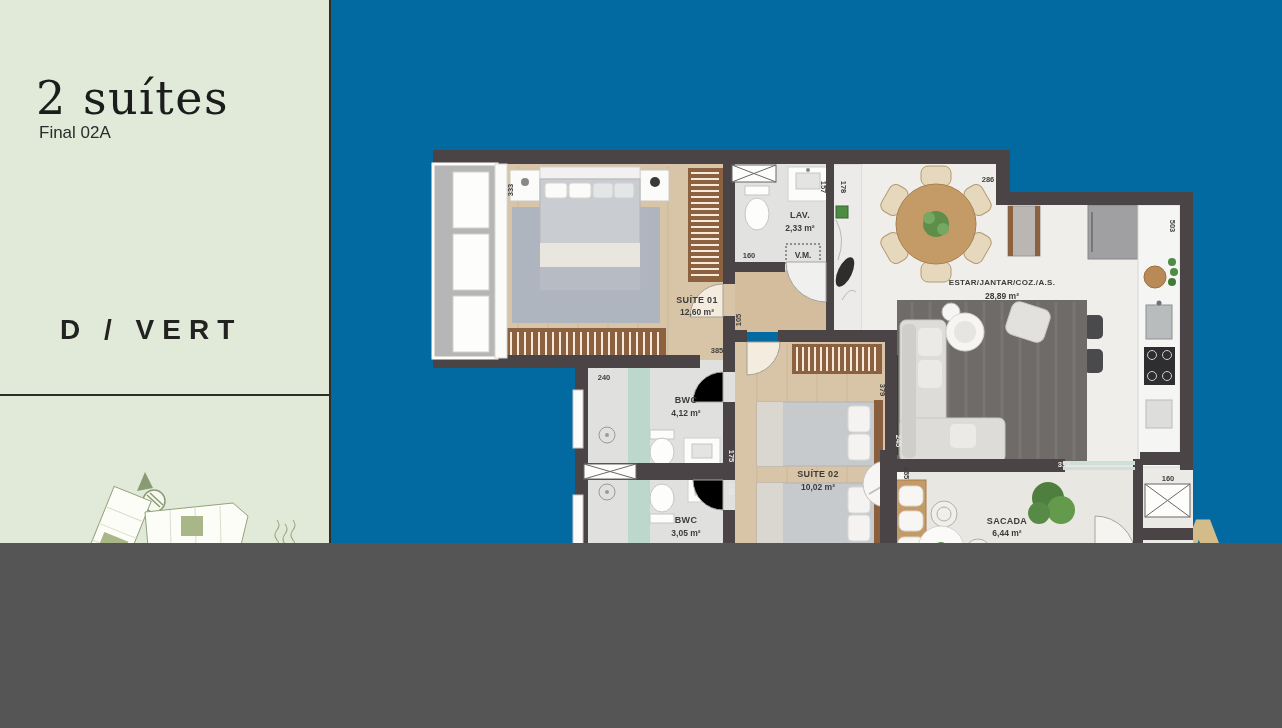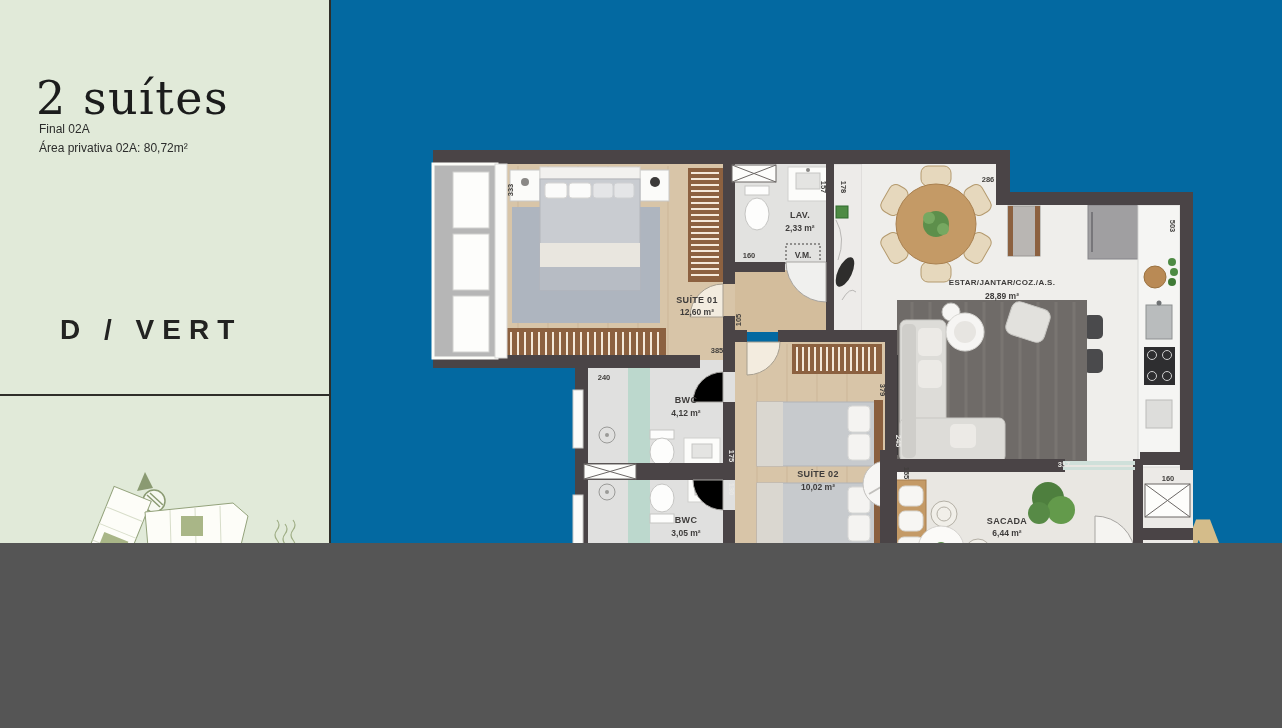--- a/index.html
+++ b/index.html
@@ -3,21 +3,21 @@
 <meta charset="utf-8">
 <style>
   html,body{margin:0;padding:0;background:#555;}
   .page{position:relative;width:1282px;height:543px;background:#0369a1;overflow:hidden;
         font-family:"Liberation Sans",sans-serif;}
   .sidebar{position:absolute;left:0;top:0;width:330px;height:728px;background:#e1ead9;}
   .v-divider{position:absolute;left:329px;top:0;width:2px;height:723px;background:#2e2e29;}
   .h-divider{position:absolute;left:0;top:394px;width:330px;height:2px;background:#2e2e29;}
   .title{position:absolute;left:36px;top:40px;font-family:"DejaVu Serif",serif;
          font-size:46px;letter-spacing:1.5px;color:#1b1c1c;font-weight:500;}
-  .meta{position:absolute;left:39px;top:120px;font-size:12px;color:#2b2c2b;line-height:1.55;}
+  .meta{position:absolute;left:39px;top:120px;font-size:17px;color:#2b2c2b;line-height:1.55;}
   .variant{position:absolute;left:60px;top:314px;font-size:28px;letter-spacing:8px;
            color:#222321;font-weight:700;}
   .siteplan{position:absolute;left:25px;top:442px;}
   .logoA,.logoC{position:absolute;font-family:"DejaVu Serif",serif;color:#d4bc8a;line-height:1;z-index:1;}
   .logoA{left:1142px;top:500px;font-size:170px;}
   .logoC{left:1178px;top:556px;font-size:166px;}
   .plan{position:absolute;left:430px;top:145px;z-index:2;}
   .bottom-strip{position:absolute;left:0;top:721px;width:1282px;height:7px;
                 background:#e4e4e1;border-top:2px solid #fafaf8;z-index:3;}
   svg text{font-family:"Liberation Sans",sans-serif;}
@@ -28,21 +28,20 @@
 </style>
 </head>
 <body>
 
 <div class="page">
 
   <aside class="sidebar">
     <h1 class="title">2 suítes</h1>
     <div class="meta">
       <div>Final 02A</div>
-      <div>Área privativa 02A: 80,72m²</div>
     </div>
     <div class="variant">D / VERT</div>
 
     <svg class="siteplan" width="285" height="215" viewBox="0 0 285 215">
       <g>
         <path d="M120,30 L128,46 L112,49 Z" fill="#8a9a72"></path>
         <circle cx="129" cy="59" r="11" fill="#f7f9f1" stroke="#8a9a72" stroke-width="1.5"></circle>
         <line x1="122" y1="53" x2="135" y2="65" stroke="#8a9a72" stroke-width="1.5"></line>
         <line x1="125" y1="51" x2="138" y2="63" stroke="#8a9a72" stroke-width="1.5"></line>
       </g>

